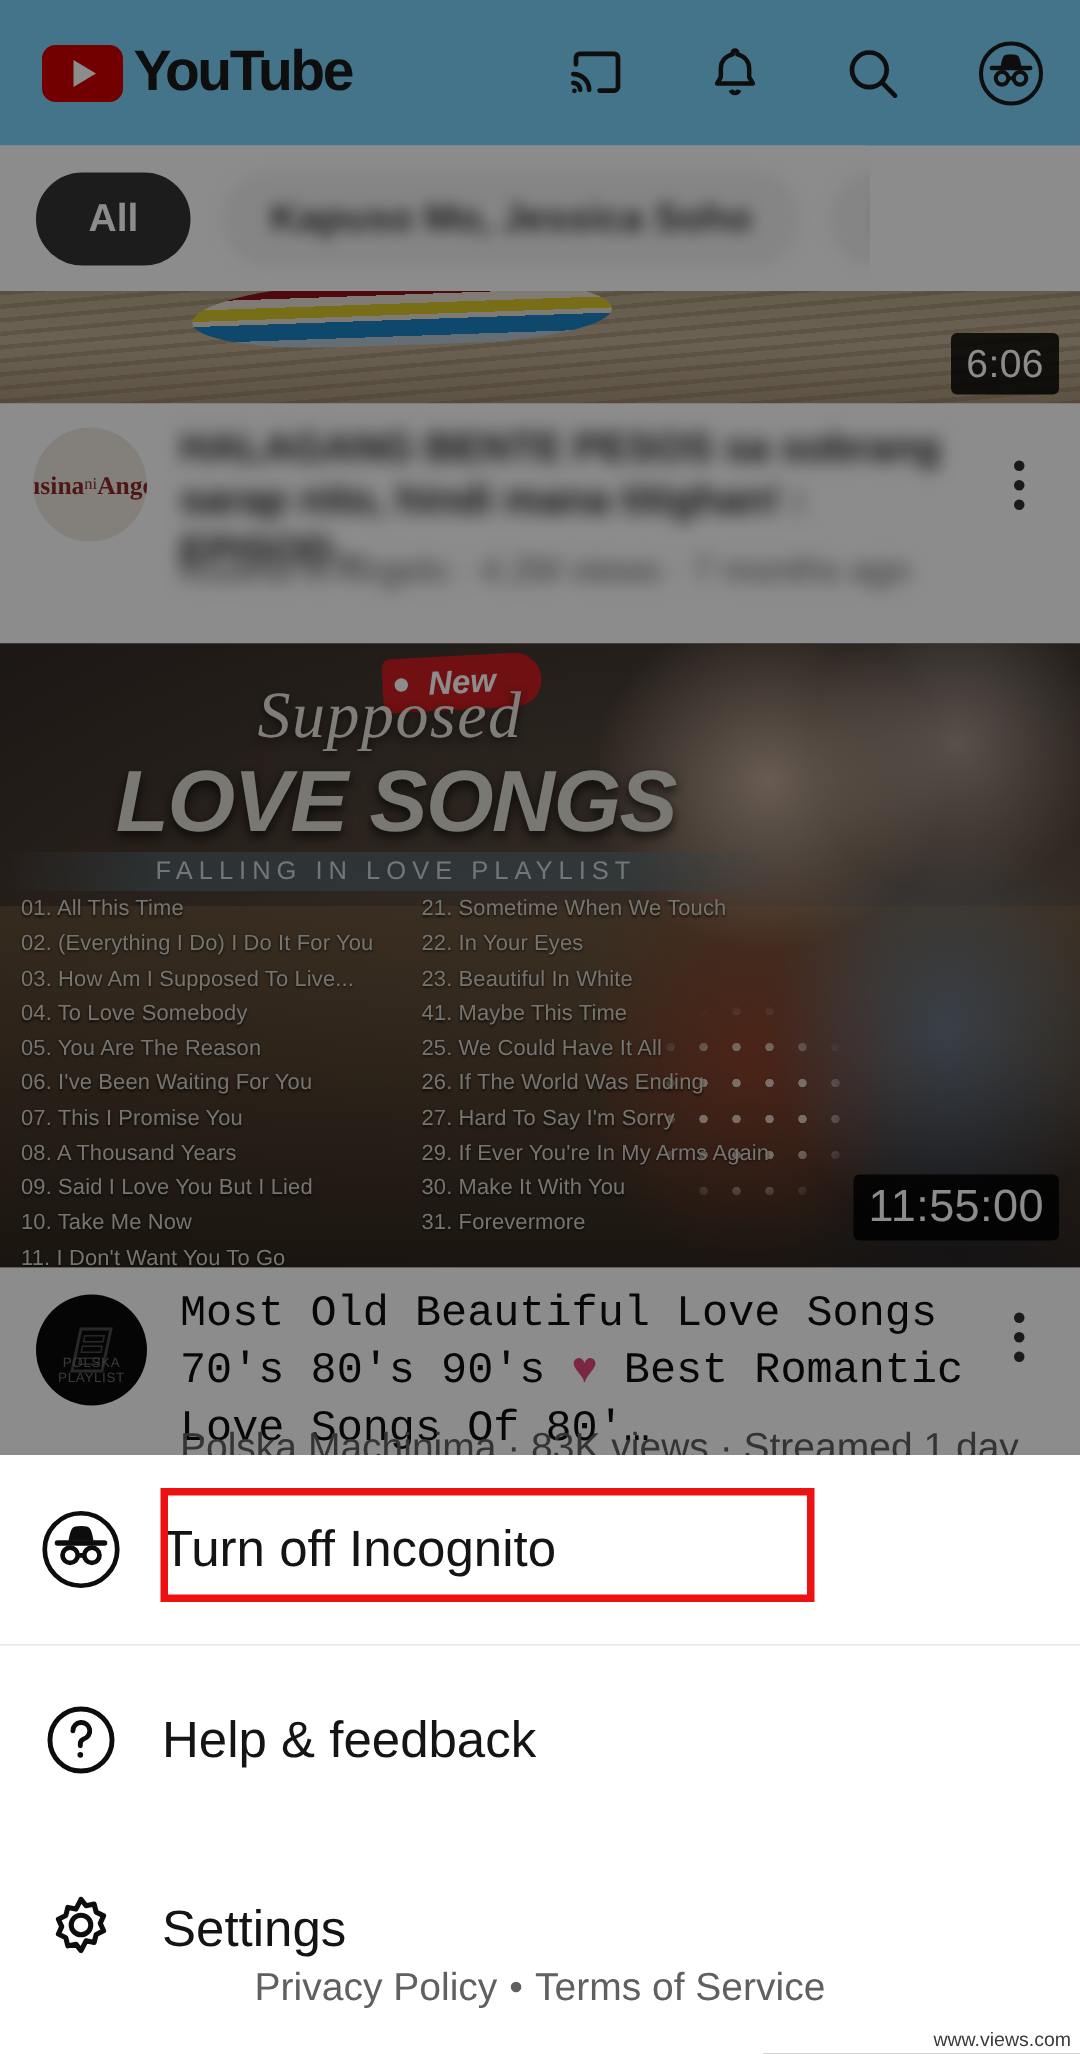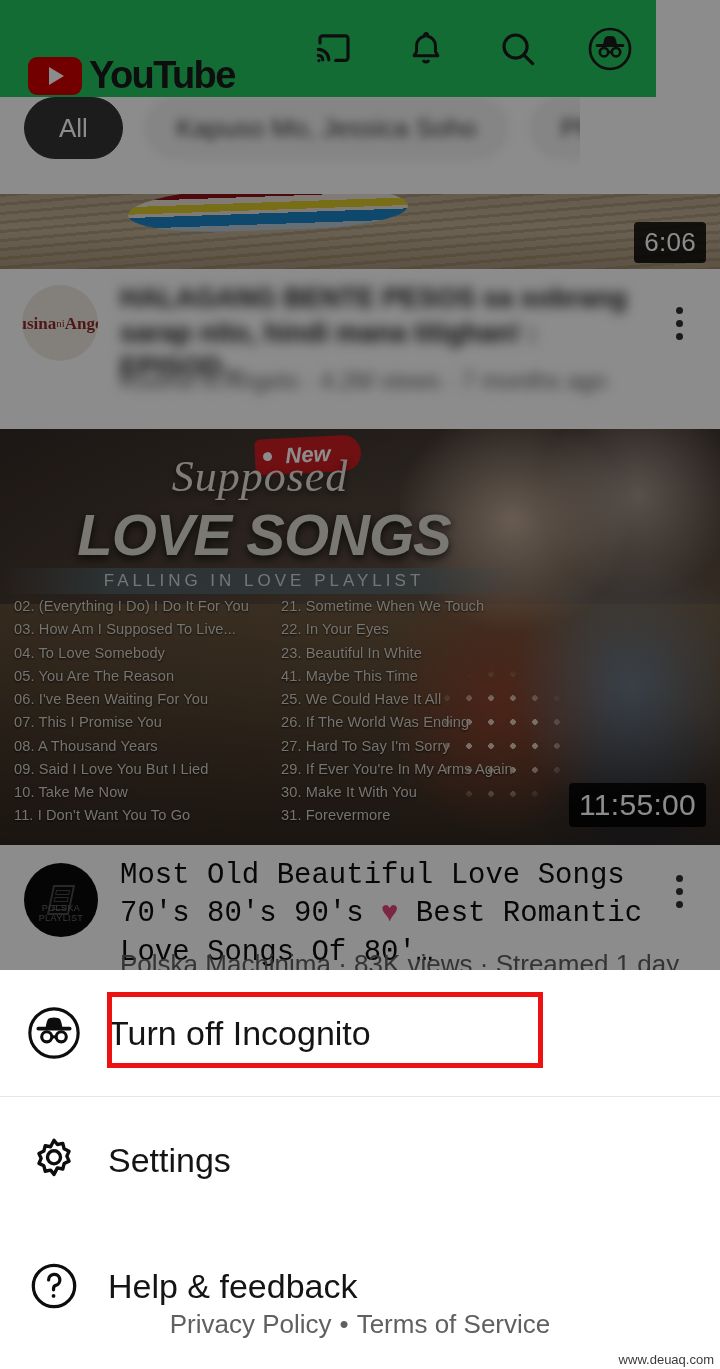--- a/index.html
+++ b/index.html
@@ -12,22 +12,22 @@
   }
 
   
   #app-behind {
     position:absolute; left:0; top:0; width:720px; height:970px;
     background:#ffffff; overflow:hidden;
   }
 
   
   .appbar {
-    position:absolute; left:0; top:0; width:656px; height:97px;
-    background:#22c55e; display:flex; align-items:flex-end;
+    position:absolute; left:0; top:0; width:720px; height:97px;
+    background:#7dd3fc; display:flex; align-items:center;
   }
   .yt-logo { display:flex; align-items:center; margin-left:28px; }
   .yt-play {
     width:54px; height:38px; background:#d10000; border-radius:9px;
     display:flex; align-items:center; justify-content:center;
   }
   .yt-play .tri {
     width:0; height:0; border-left:15px solid #fff;
     border-top:9px solid transparent; border-bottom:9px solid transparent;
     margin-left:3px;
@@ -38,21 +38,21 @@
   }
   .appbar-icons {
     position:absolute; right:0; top:0; height:97px;
     display:flex; align-items:center;
   }
   .ab-ico { width:92px; height:97px; display:flex; align-items:center; justify-content:center; }
 
   
   .chips {
     position:absolute; left:0; top:97px; width:580px; height:97px;
-    background:#ffffff; display:flex; overflow:hidden;
+    background:#ffffff; display:flex; align-items:center; overflow:hidden;font-weight:bold;
   }
   .chip {
     height:62px; border-radius:31px; display:flex; align-items:center;
     justify-content:center; padding:0 30px; font-size:26px; white-space:nowrap;
     border:1px solid #dcdcdc; color:#222; margin-right:22px; background:#f2f2f2;
   }
   .chip.first { margin-left:24px; background:#333333; color:#ffffff; border-color:#333; padding:0 34px; }
   .chip.blurred { color:#3a3a3a; filter:blur(5px); }
 
   
@@ -305,20 +305,21 @@
     <div class="lsBg-hill"></div>
     <div class="ls-people">
       <div class="dots"></div>
     </div>
     <div class="ls-new">New</div>
     <div class="ls-romantic">Supposed</div>
     <div class="ls-title">LOVE SONGS</div>
     <div class="ls-sub">FALLING IN LOVE PLAYLIST</div>
     <div class="ls-lists">
       <div class="ls-col" id="track-col-left">
+          <div class="ls-row">01.  All This Time</div>
           <div class="ls-row">02. (Everything I Do) I Do It For You</div>
           <div class="ls-row">03. How Am I Supposed To Live...</div>
           <div class="ls-row">04. To Love Somebody</div>
           <div class="ls-row">05. You Are The Reason</div>
           <div class="ls-row">06. I've Been Waiting For You</div>
           <div class="ls-row">07. This I Promise You</div>
           <div class="ls-row">08. A Thousand Years</div>
           <div class="ls-row">09. Said I Love You But I Lied</div>
           <div class="ls-row">10.  Take Me Now</div>
           <div class="ls-row">11.  I Don't Want You To Go</div>
@@ -375,37 +376,37 @@
       </svg>
     </div>
     <div class="menu-label">Turn off Incognito</div>
     <div id="highlight-box"></div>
   </div>
 
   <div class="divider"></div>
 
   <div class="menu-row">
     <div class="menu-ico">
-      <svg class="ico-svg" width="54" height="54" viewBox="0 0 24 24" fill="none" stroke="#0d0d0d" stroke-width="1.5" stroke-linejoin="round">
-        <path d="M12 3.2l1.5 1.9 2.4-.5.6 2.4 2.2 1.1-1 2.2 1 2.2-2.2 1.1-.6 2.4-2.4-.5L12 18.4l-1.5-1.9-2.4.5-.6-2.4L5.3 13.5l1-2.2-1-2.2 2.2-1.1.6-2.4 2.4.5z"></path>
-        <circle cx="12" cy="10.8" r="2.9"></circle>
-      </svg>
-    </div>
-    <div class="menu-label">Settings</div>
-  </div>
-
-  <div class="menu-row">
-    <div class="menu-ico">
       <svg class="ico-svg" width="54" height="54" viewBox="0 0 24 24" fill="none" stroke="#0d0d0d" stroke-width="1.45">
         <circle cx="12" cy="12" r="9.2"></circle>
         <path d="M9.6 9.3a2.5 2.5 0 1 1 3.2 2.4c-.7.25-1 .8-1 1.5v.5" stroke-linecap="round"></path>
         <circle cx="11.8" cy="16.4" r="0.85" fill="#0d0d0d" stroke="none"></circle>
       </svg>
     </div>
     <div class="menu-label">Help &amp; feedback</div>
   </div>
 
+  <div class="menu-row">
+    <div class="menu-ico">
+      <svg class="ico-svg" width="54" height="54" viewBox="0 0 24 24" fill="none" stroke="#0d0d0d" stroke-width="1.5" stroke-linejoin="round">
+        <path d="M12 3.2l1.5 1.9 2.4-.5.6 2.4 2.2 1.1-1 2.2 1 2.2-2.2 1.1-.6 2.4-2.4-.5L12 18.4l-1.5-1.9-2.4.5-.6-2.4L5.3 13.5l1-2.2-1-2.2 2.2-1.1.6-2.4 2.4.5z"></path>
+        <circle cx="12" cy="10.8" r="2.9"></circle>
+      </svg>
+    </div>
+    <div class="menu-label">Settings</div>
+  </div>
+
   <div class="footer-links">
     <span>Privacy Policy</span><span>•</span><span>Terms of Service</span>
   </div>
 
-  <div class="watermark">www.deuaq.com</div>
+  <div class="watermark">www.views.com</div>
 </div>
 
 </body></html>

